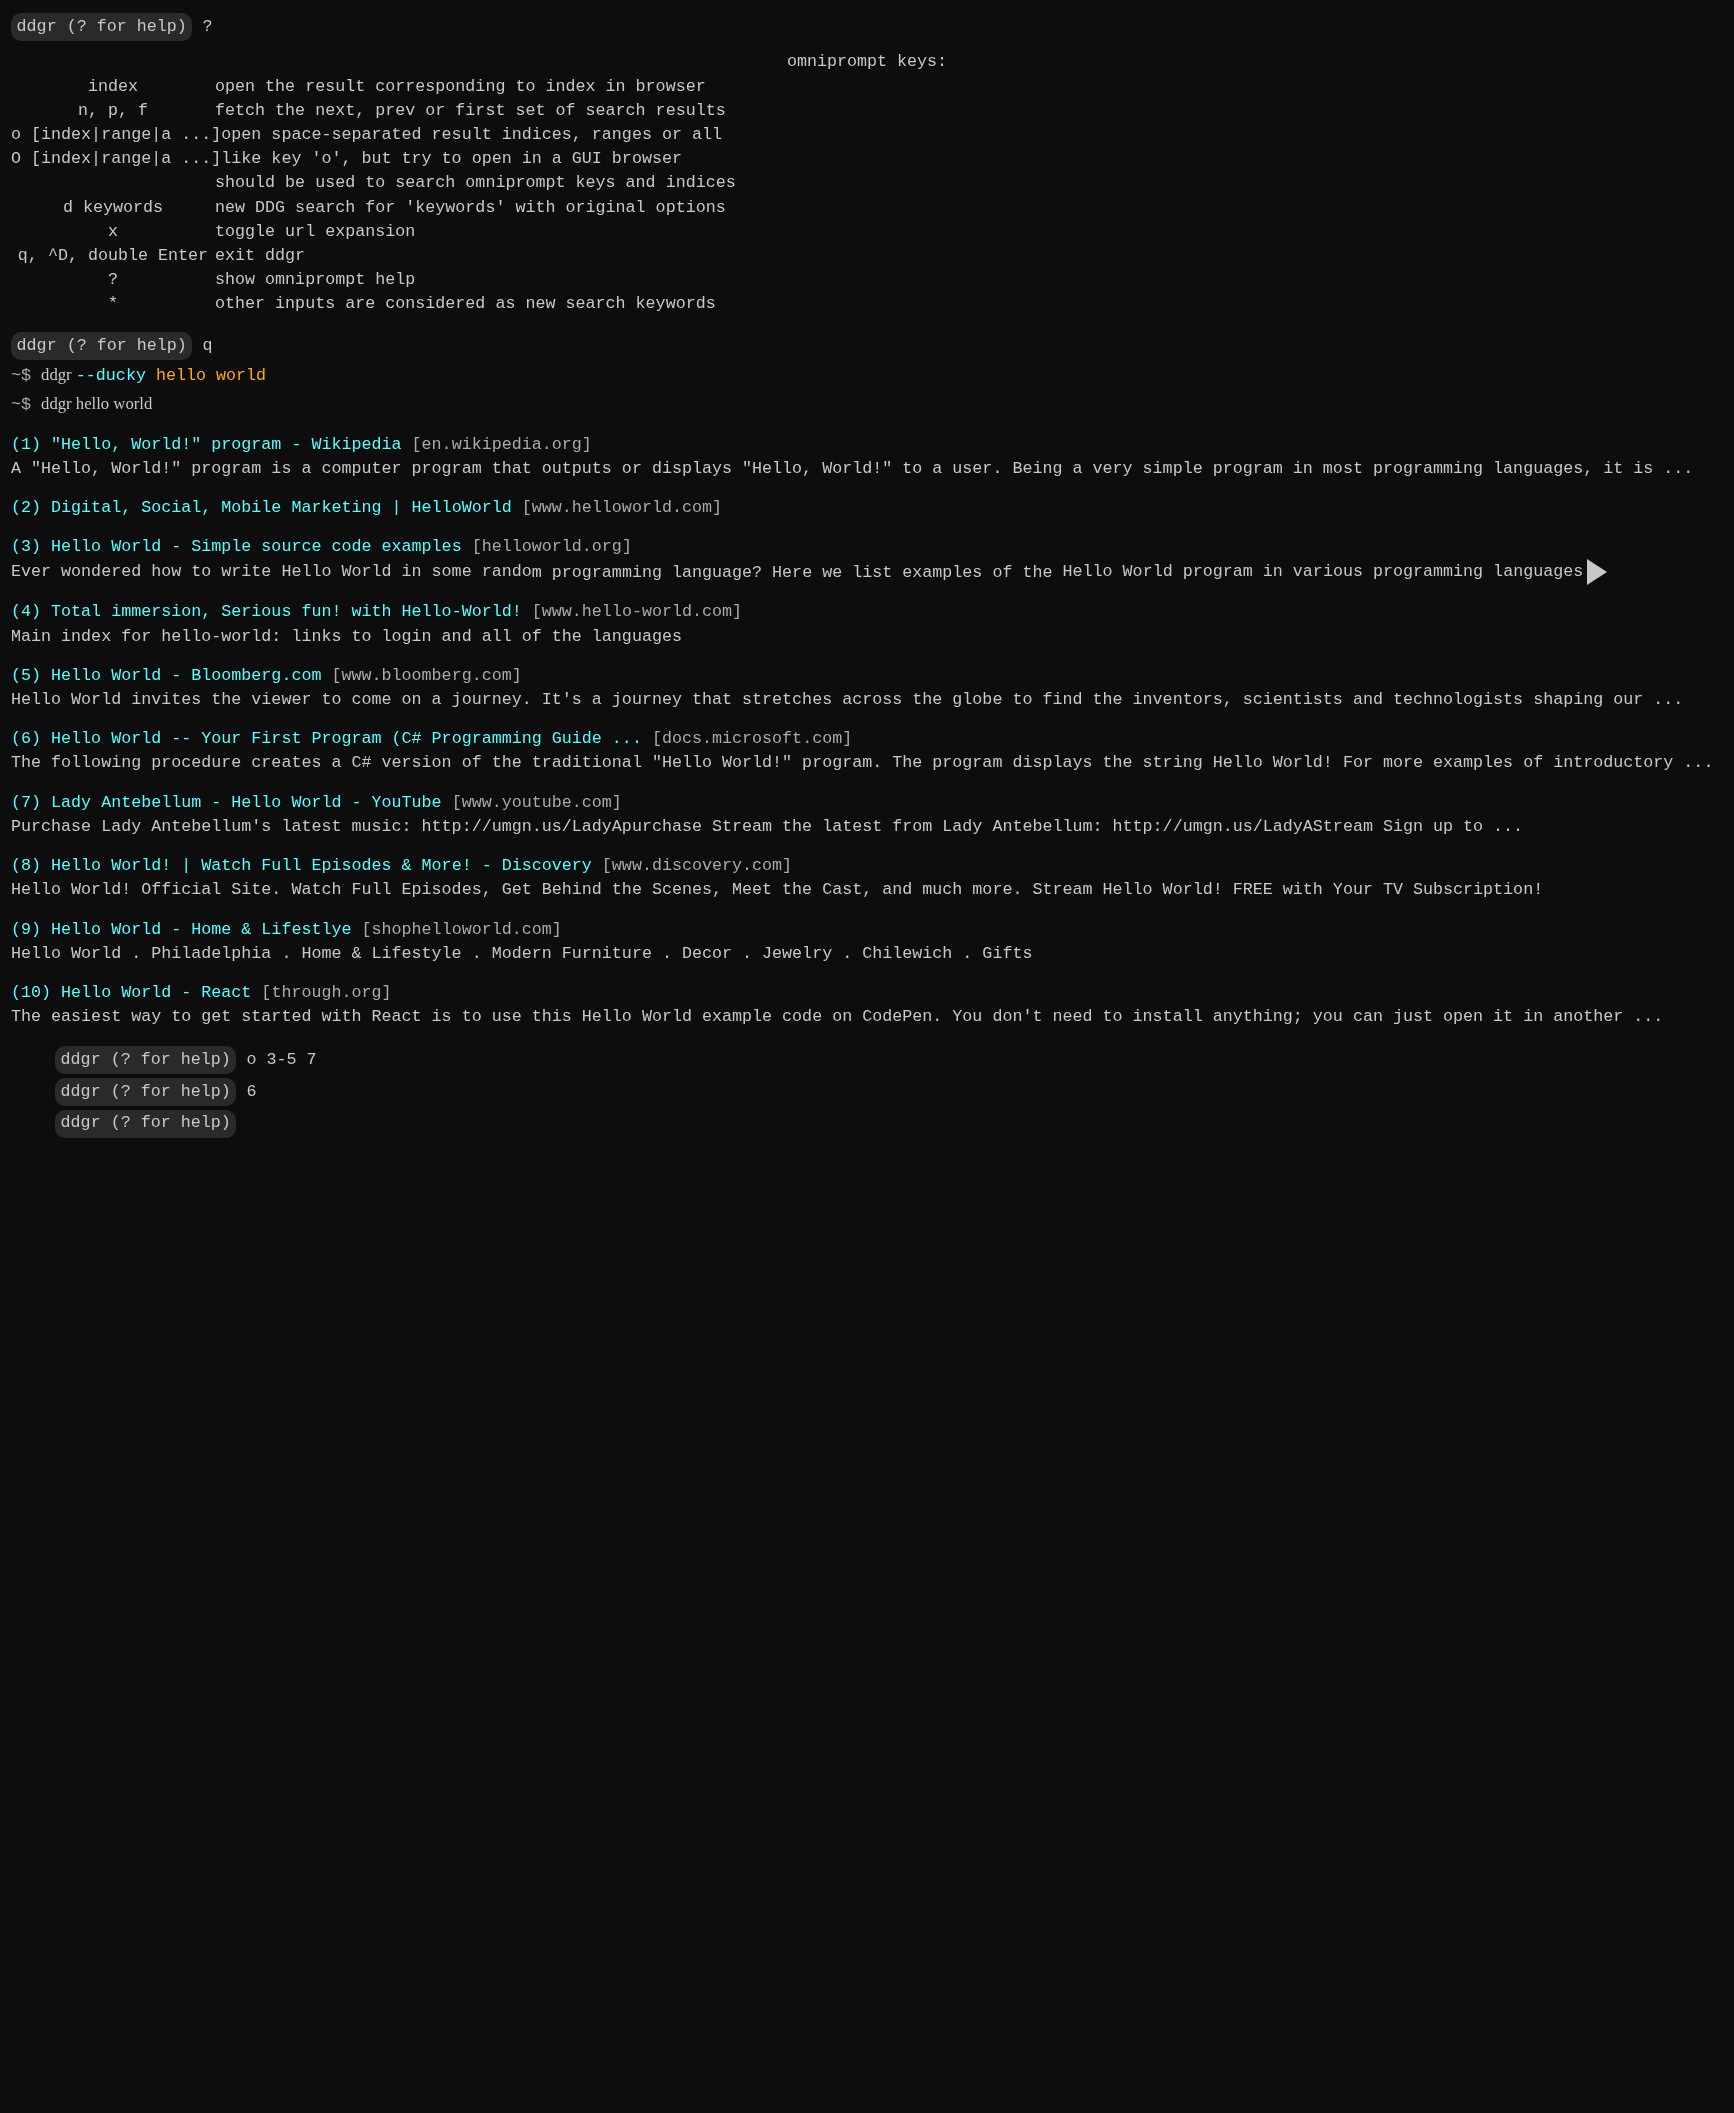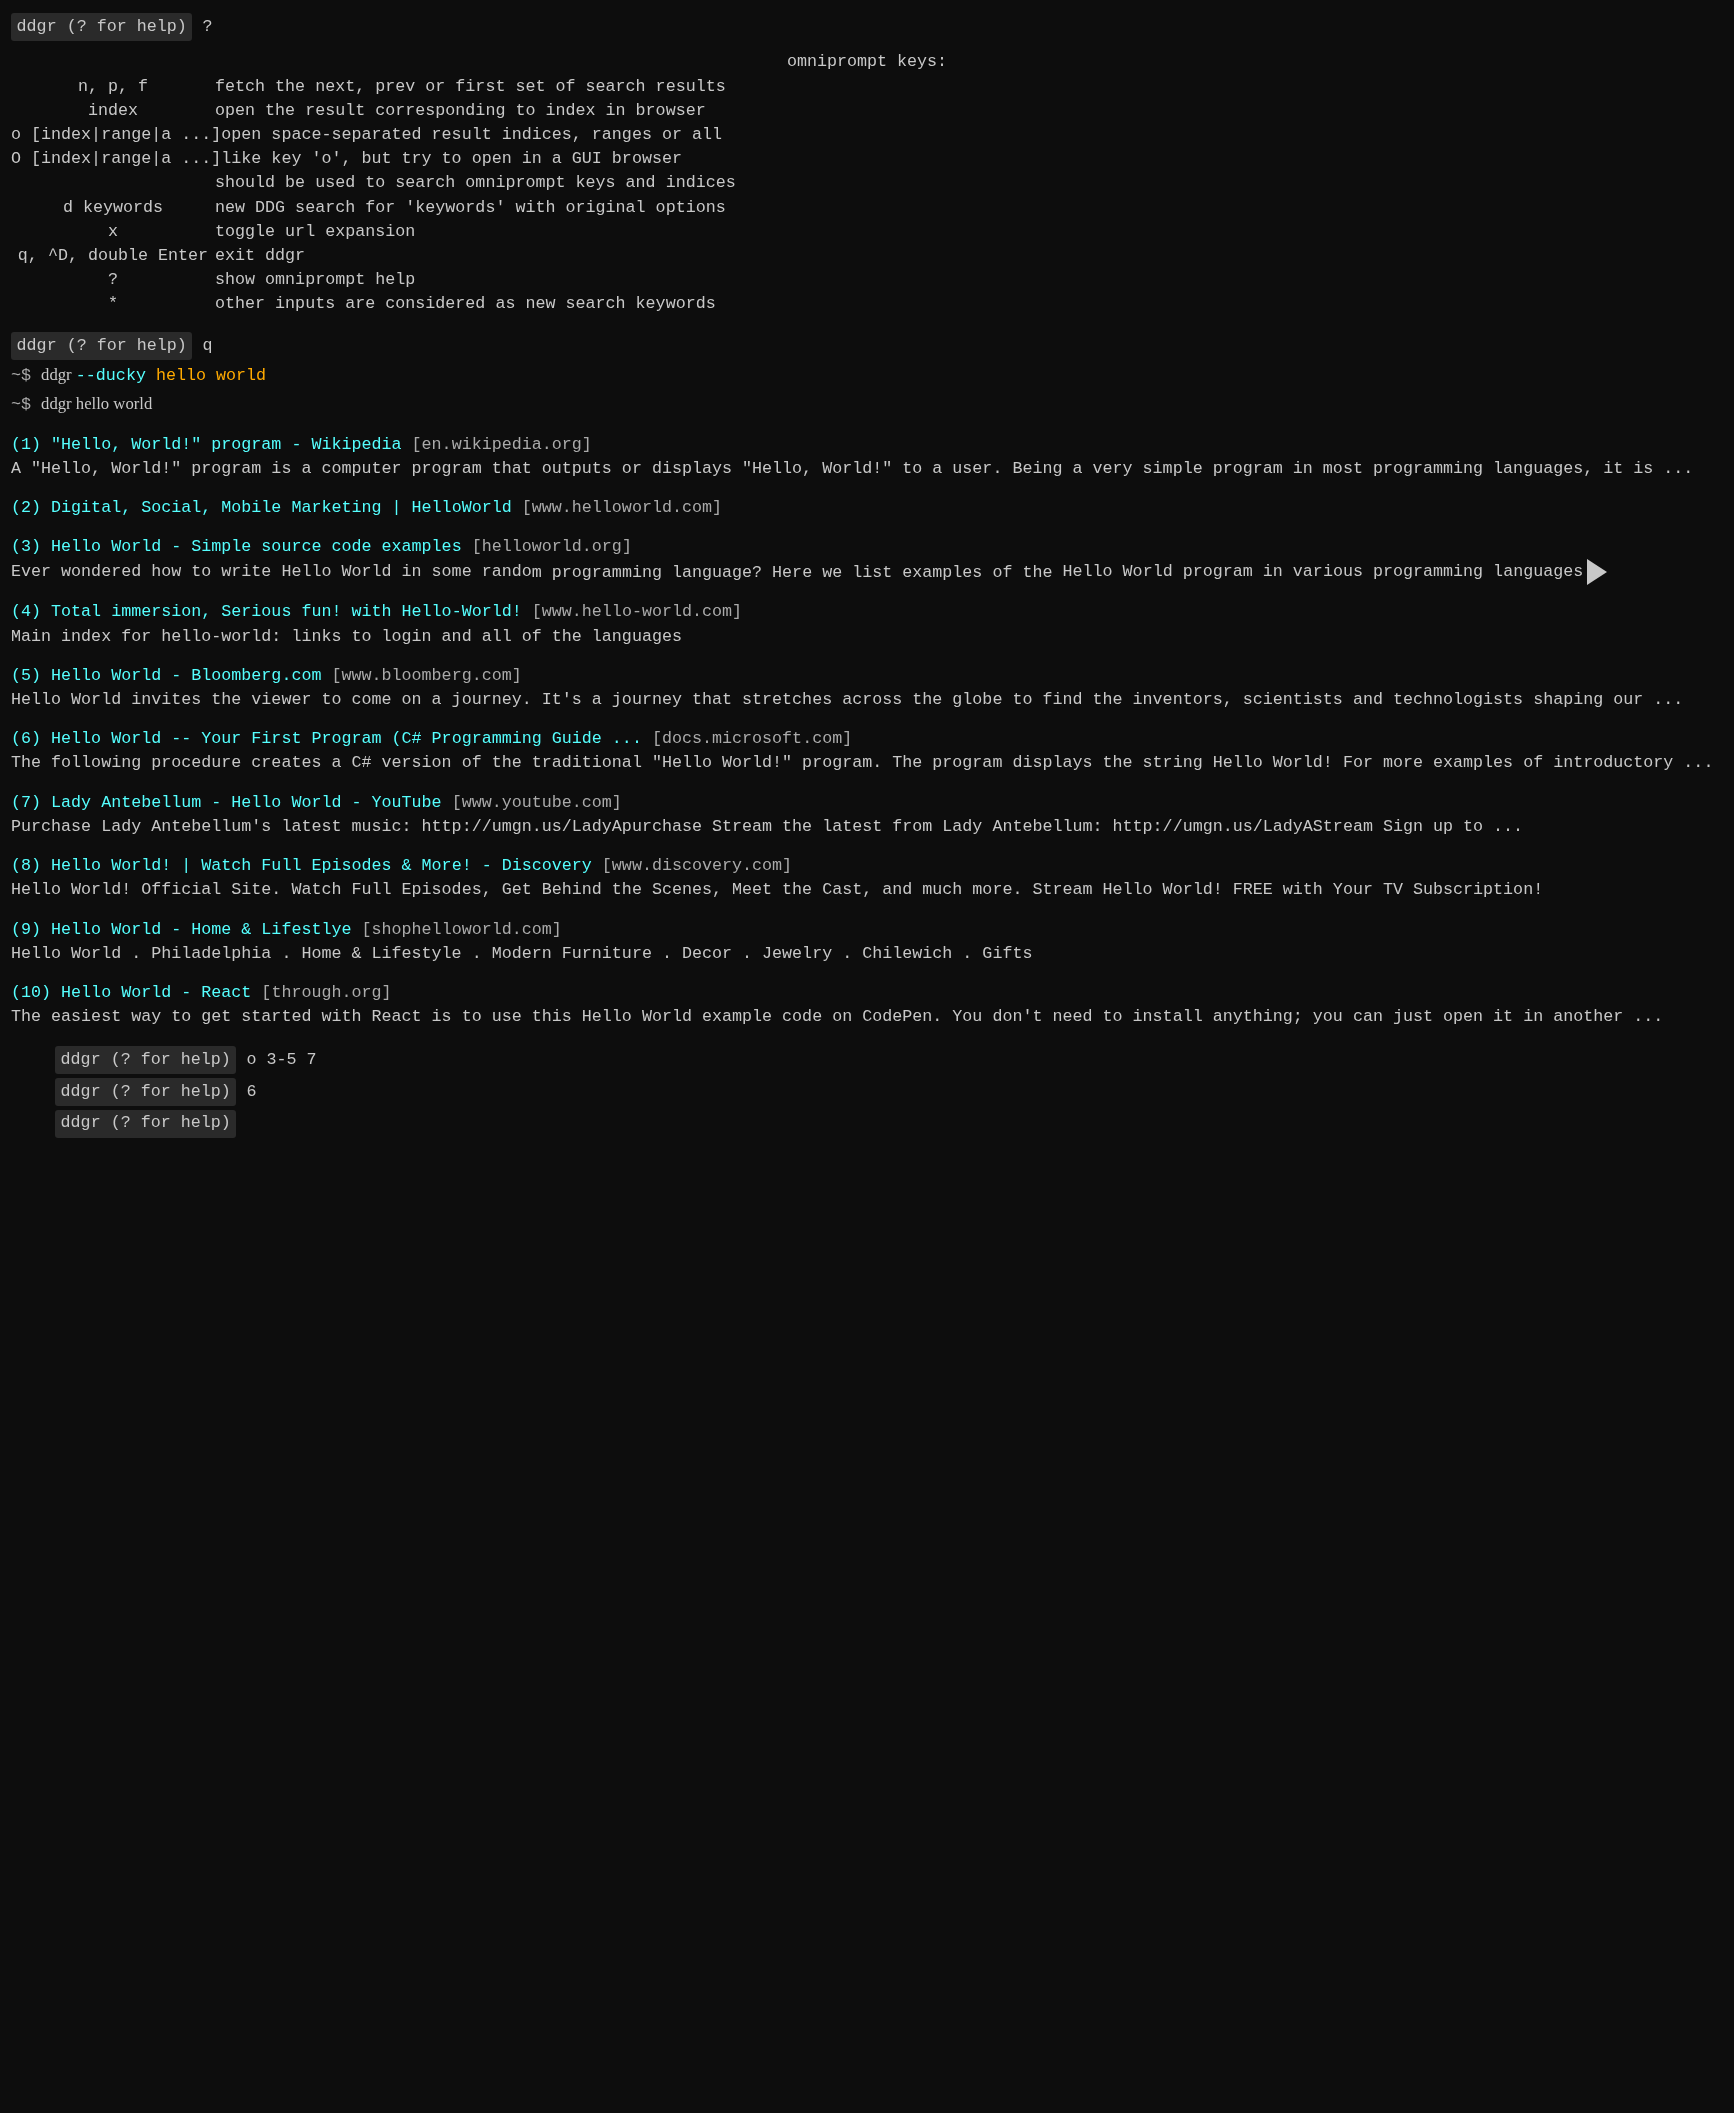--- a/index.html
+++ b/index.html
@@ -12,21 +12,21 @@
       padding: 9.3px 11px;
       min-height: 2113px;
     }
     .cyan { color: #55ffff; }
     .gray { color: #aaaaaa; }
     .prompt-box {
       display: inline-block;
       background-color: #2a2a2a;
       color: #c8c8c8;
       padding: 1.9px 5.6px;
-      border-radius: 3px;
+      border-radius: 10px;
     }
     .prompt-line {
       margin: 3.7px 0;
     }
     .result-desc { color: #c8c8c8; }
     .result-block { margin: 15px 0; }
     .shell-cmd { color: #c8c8c8; font-family: Liberation Serif, serif; }
     .cmd-ducky { color: #55ffff; }
     .cmd-arg { color: #ffaa00; text-align: center; }
     .omni-keys-section { margin: 9.3px 0 15px 0; text-align: center; }
@@ -48,26 +48,26 @@
 <body>
 
 <div class="prompt-line">
   <span class="prompt-box">ddgr (? for help)</span>
   <span> ?</span>
 </div>
 
 <div class="omni-keys-section">
   <div>omniprompt keys:</div>
   <div class="omni-row">
+    <span class="omni-key">  index</span>
+    <span class="omni-desc">open the result corresponding to index in browser</span>
+  </div>
+  <div class="omni-row">
     <span class="omni-key">  n, p, f</span>
     <span class="omni-desc">fetch the next, prev or first set of search results</span>
-  </div>
-  <div class="omni-row">
-    <span class="omni-key">  index</span>
-    <span class="omni-desc">open the result corresponding to index in browser</span>
   </div>
   <div class="omni-row">
     <span class="omni-key">  o [index|range|a ...]</span>
     <span class="omni-desc">open space-separated result indices, ranges or all</span>
   </div>
   <div class="omni-row">
     <span class="omni-key">  O [index|range|a ...]</span>
     <span class="omni-desc">like key 'o', but try to open in a GUI browser</span>
   </div>
   <div class="omni-row">

